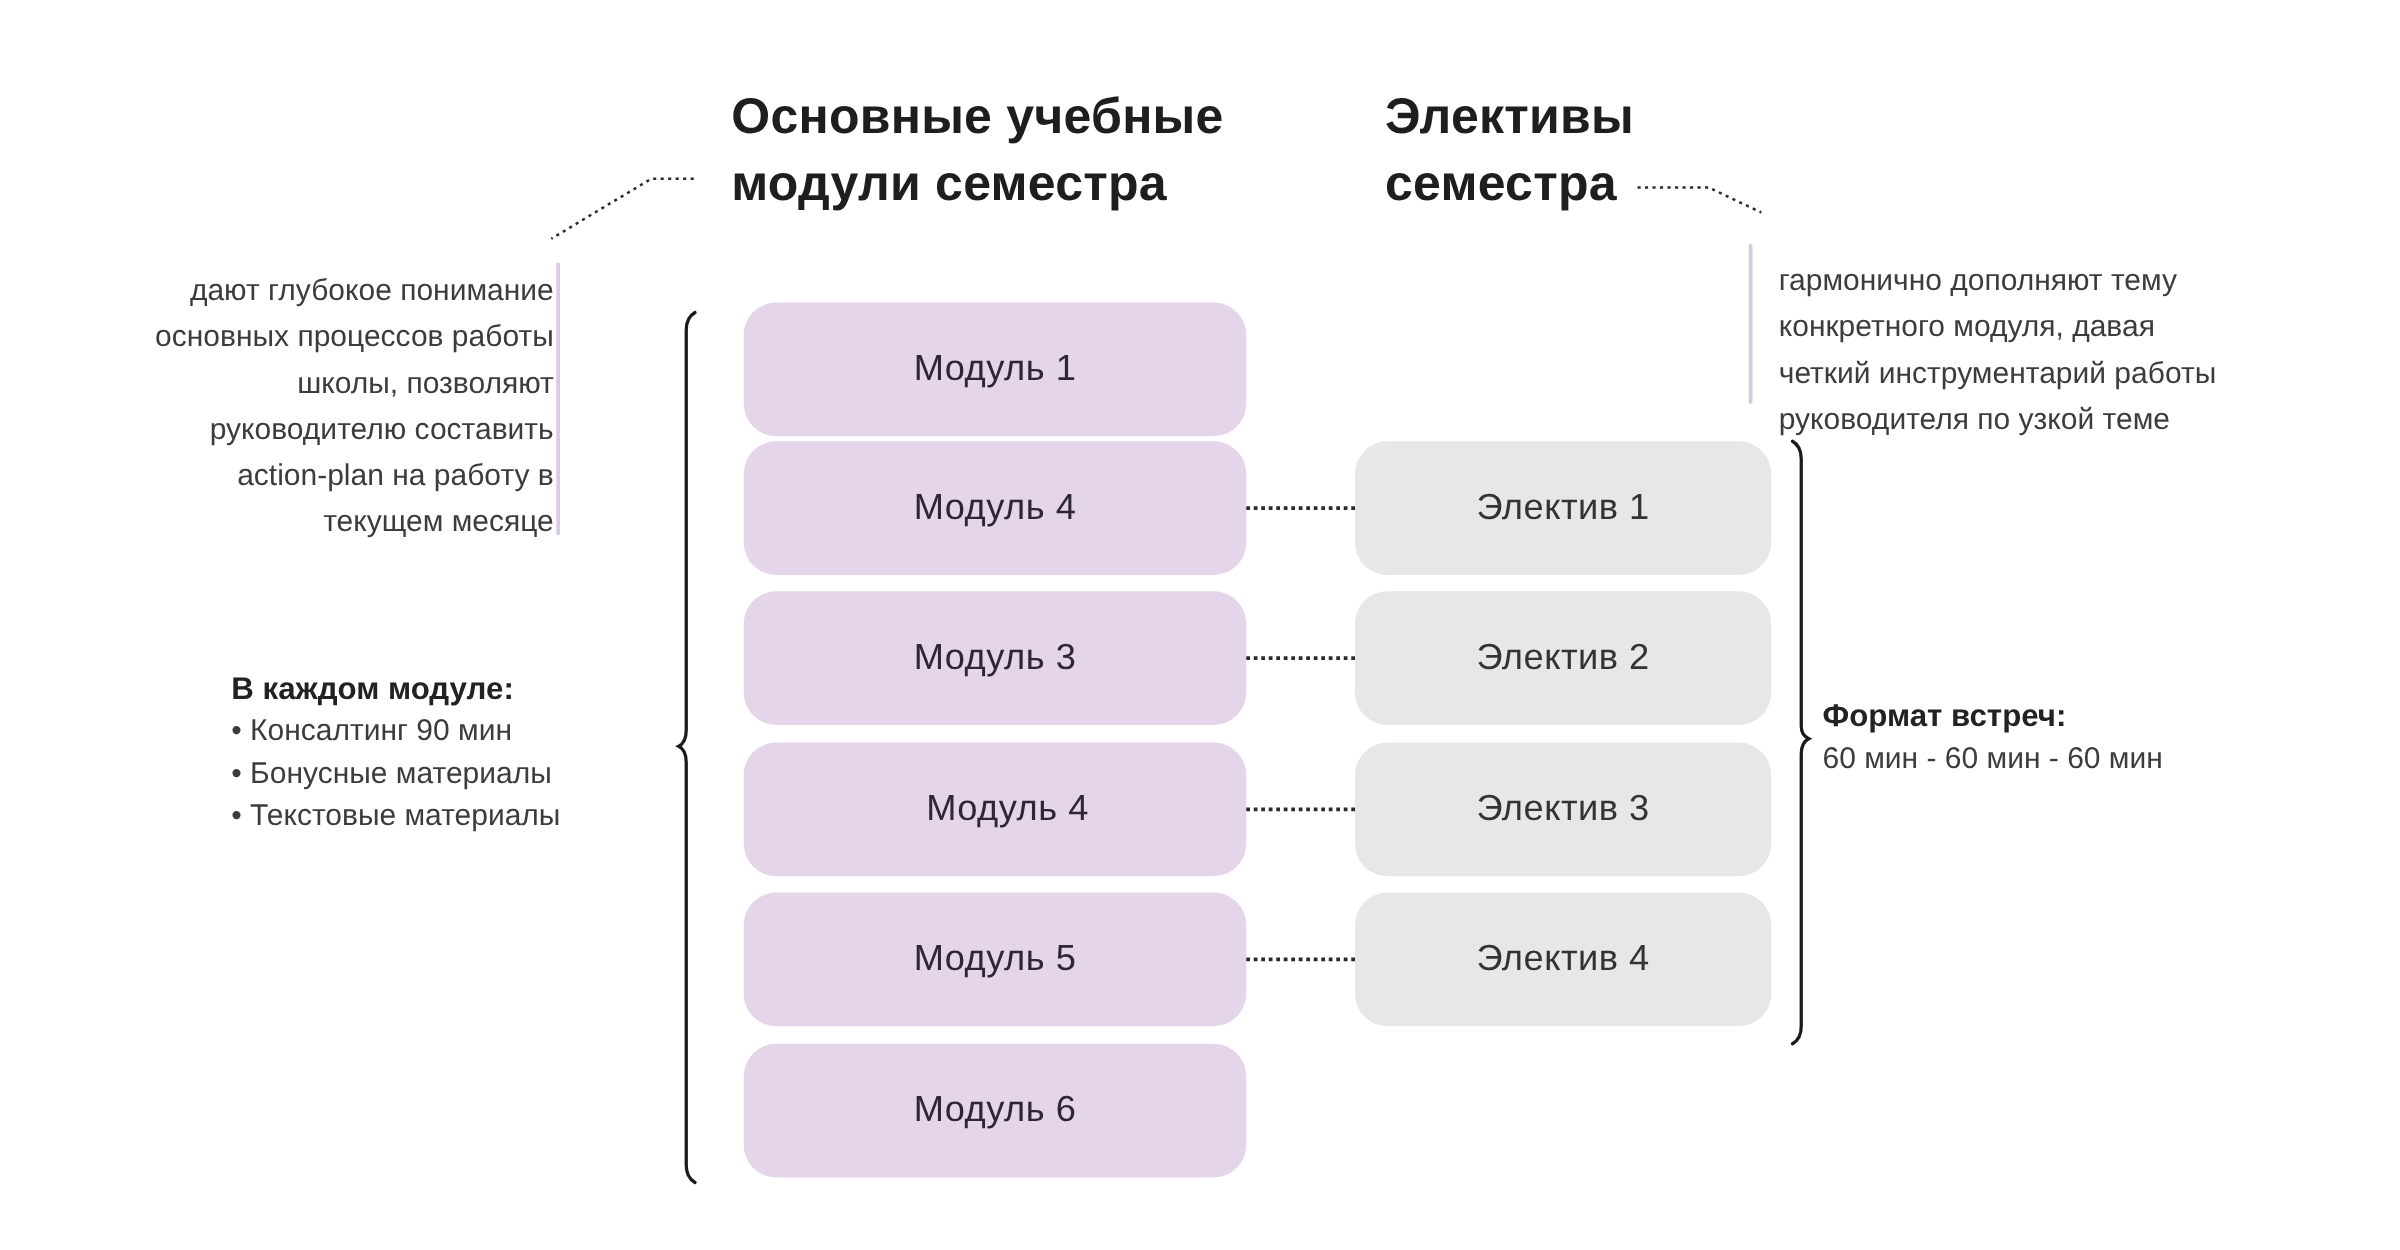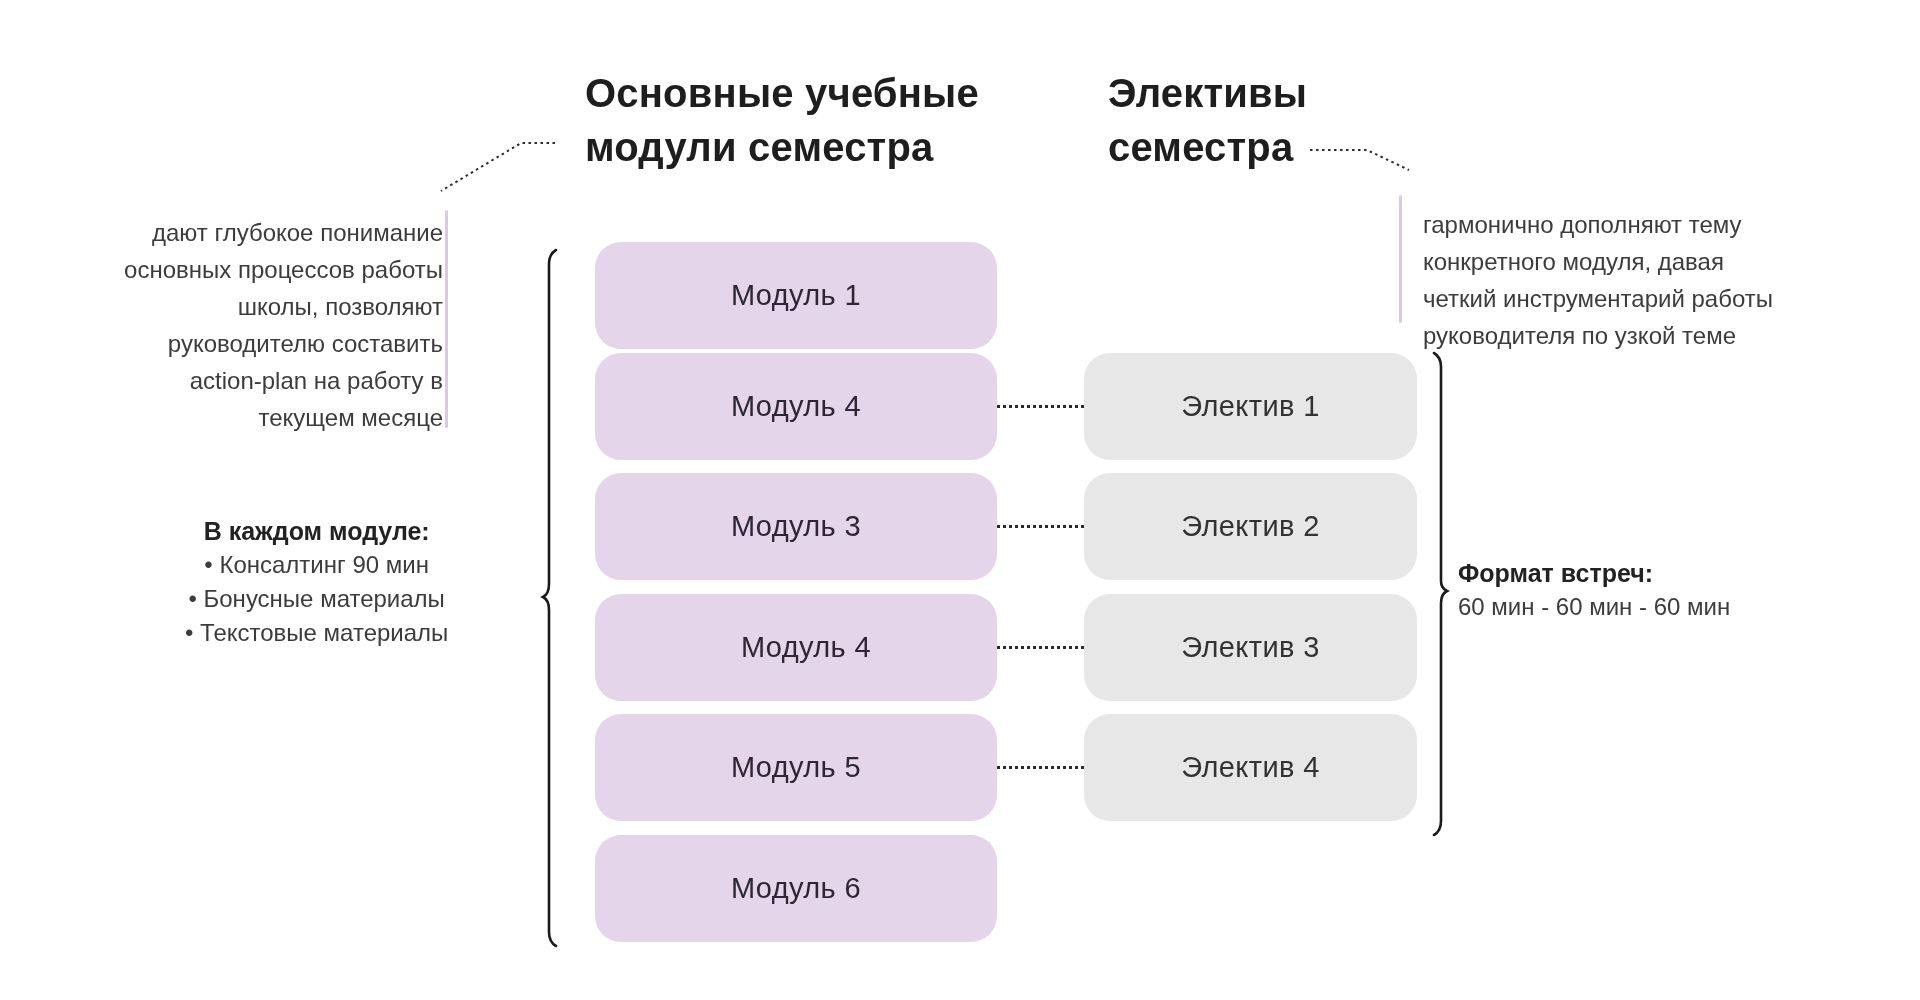--- a/index.html
+++ b/index.html
@@ -37,21 +37,21 @@
   .note-rule {
     position: absolute;
     width: 3px;
     background: #d8cbe0;
     border-radius: 2px;
   }
   #modules-note-rule { left: 445px; top: 210px; height: 218px; }
   #electives-note-rule { left: 1399px; top: 195px; height: 128px; }
 
   .side-block { position: absolute; color: #3c3c3c; }
-  #module-contents { left: 185px; top: 514px; text-align: center; }
+  #module-contents { left: 185px; top: 534px; }
   #meeting-format { left: 1458px; top: 556px; }
   .side-block .heading {
     font-size: 25px;
     line-height: 34px;
     font-weight: 700;
     color: #222222;
   }
   .side-block .line { font-size: 24px; line-height: 34px; }
 
   .box {

